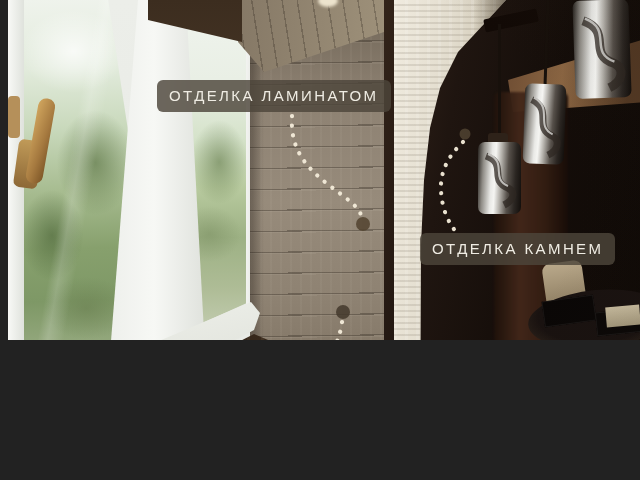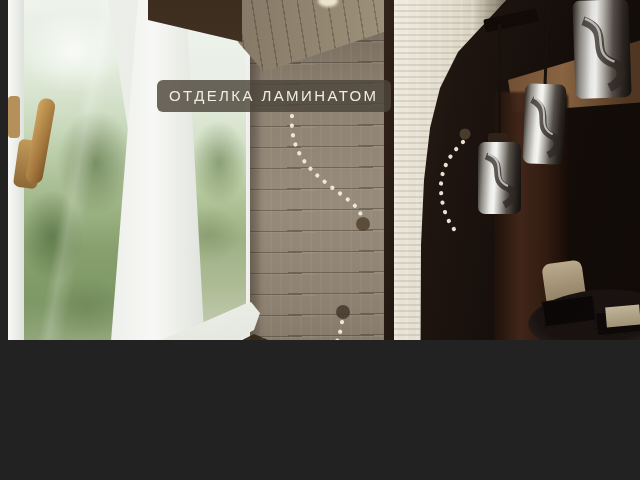--- a/index.html
+++ b/index.html
@@ -220,18 +220,19 @@
       <path d="M334 322 C331 344 322 358 305 373 C293 383 286 392 285 404"></path>
       <path d="M231 455 C214 456 199 463 190 470 C186 474 184 477 183 480"></path>
     </g>
     <circle cx="355" cy="224" r="7" fill="#52432f" opacity="0.85"></circle>
     <circle cx="457" cy="134" r="5.5" fill="#4e4030" opacity="0.9"></circle>
     <circle cx="335" cy="312" r="7" fill="#43382b" opacity="0.85"></circle>
     <circle cx="284" cy="412" r="5" fill="#d8cdb7" opacity="0.9"></circle>
   </svg>
 
   <div class="tag tag-laminate">ОТДЕЛКА ЛАМИНАТОМ</div>
+  <div class="tag tag-stone">ОТДЕЛКА КАМНЕМ</div>
   <div class="tag-insulation">
     <div>ОТДЕЛКА</div>
     <div>ЛАМИНАТОМ</div>
   </div>
 
 </div>
 
 </body></html>

